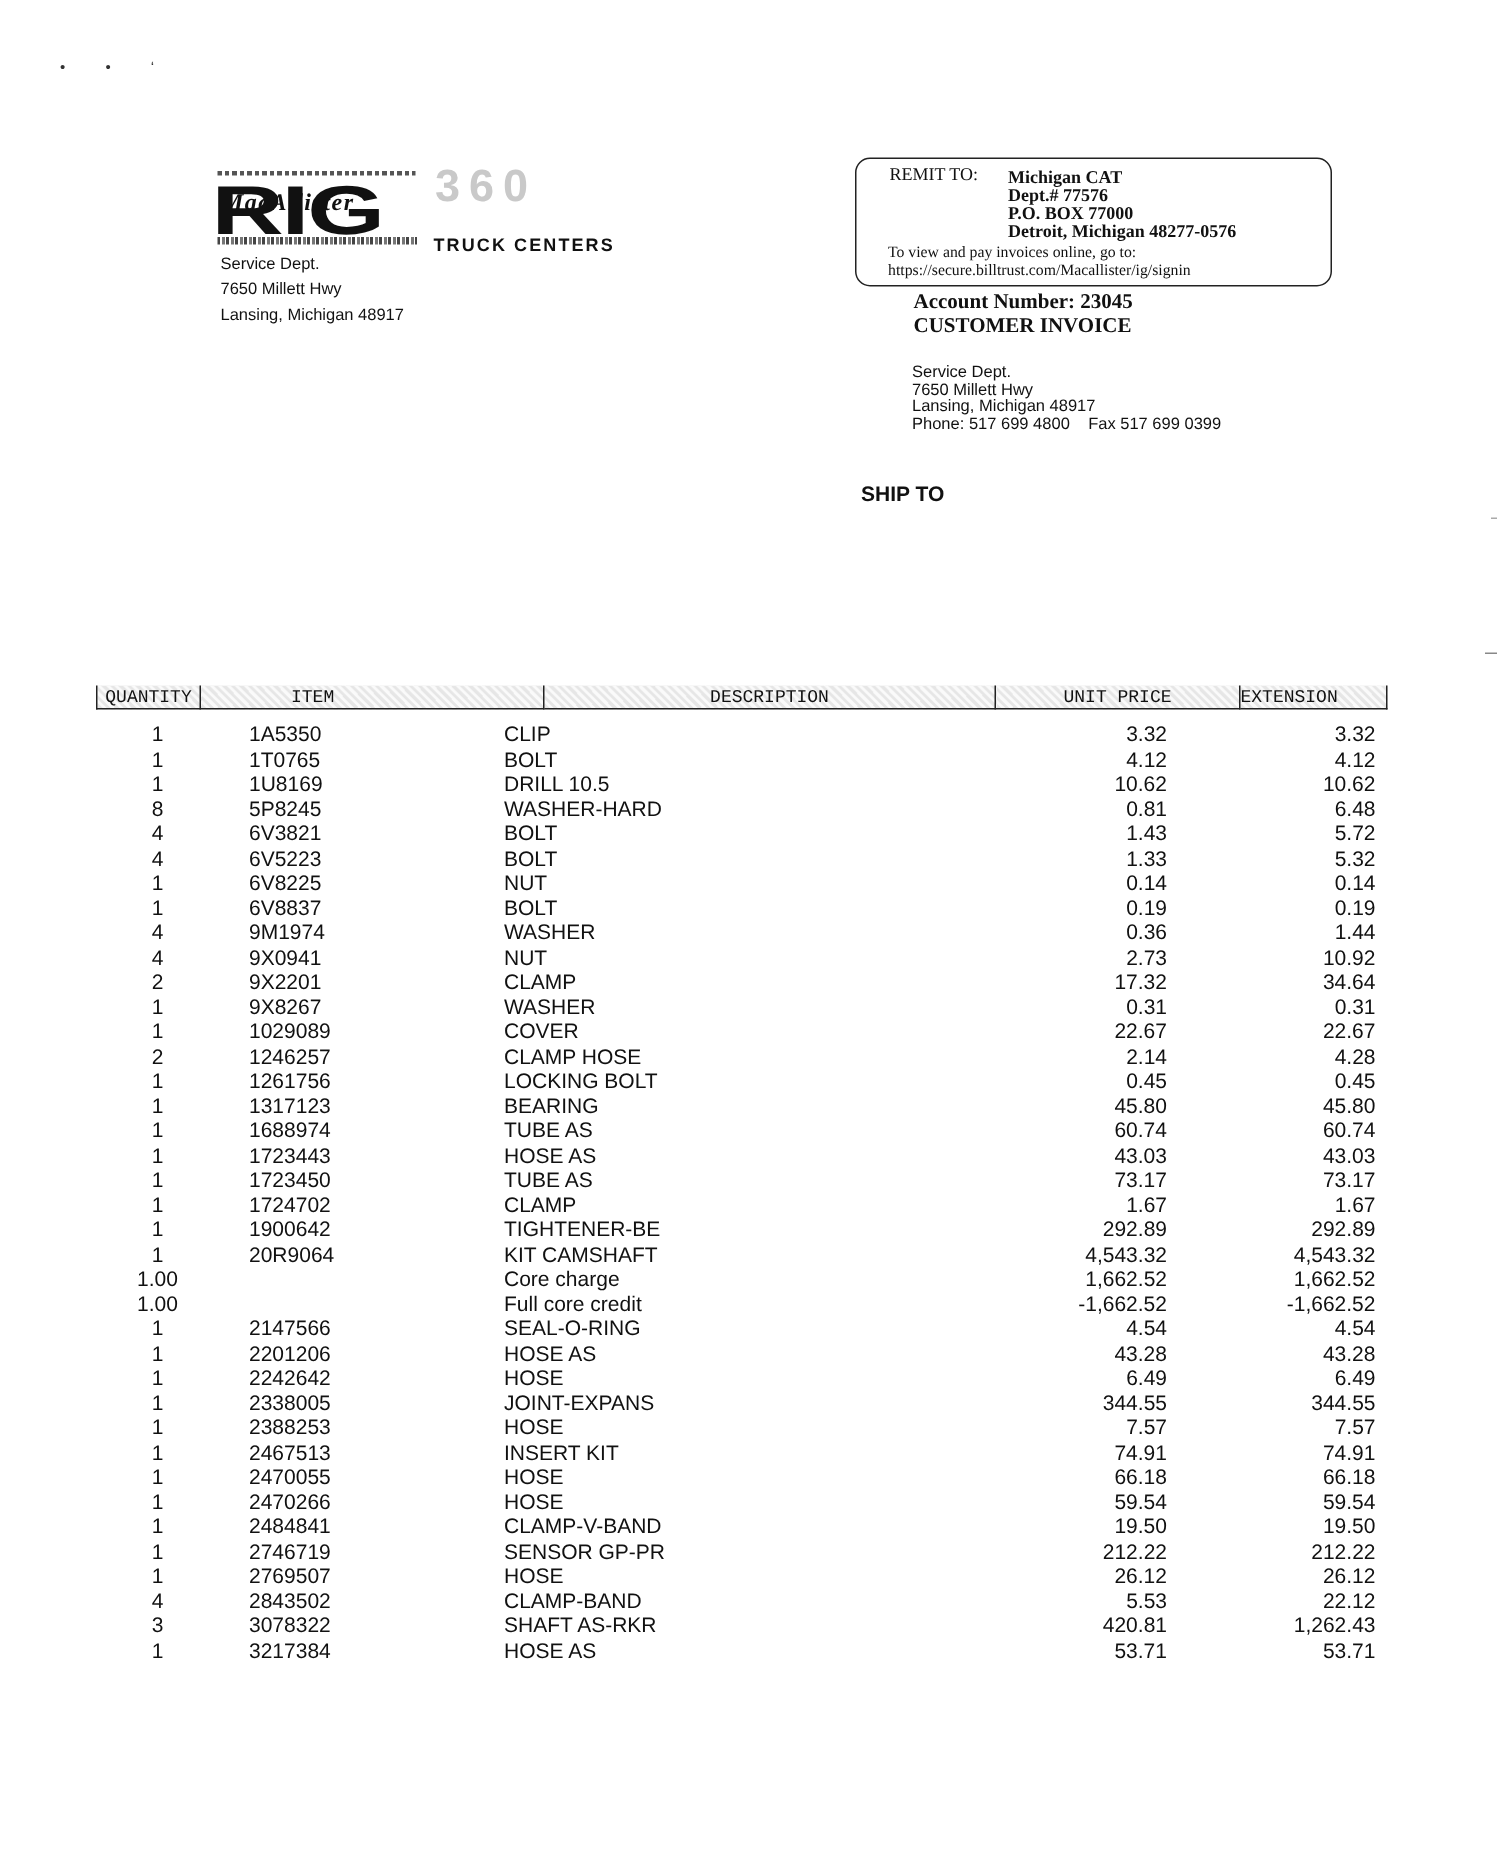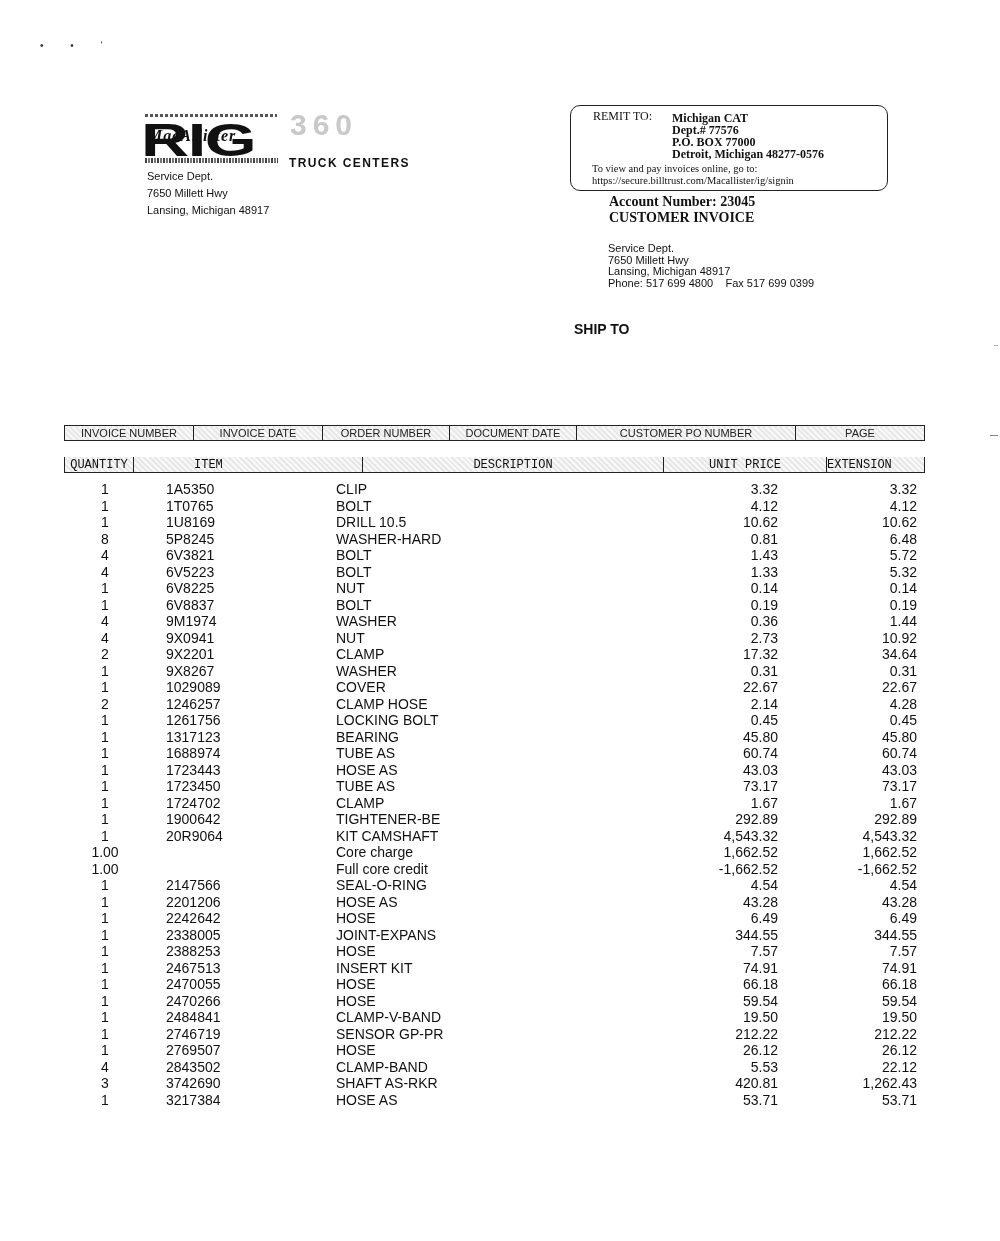--- a/index.html
+++ b/index.html
@@ -82,28 +82,20 @@
   <div style="white-space:pre;">Phone: 517 699 4800    Fax 517 699 0399</div>
 </div>
 
 <div class="abs shipto">SHIP TO</div>
 
 <div class="abs edge-mark"></div>
 <div class="abs edge-mark2"></div>
 
 <table class="abs htable">
   <tbody>
-      <tr>
-    <td class="hlabel" style="width:128px">INVOICE NUMBER</td>
-    <td class="hlabel" style="width:128px">INVOICE DATE</td>
-    <td class="hlabel" style="width:126px">ORDER NUMBER</td>
-    <td class="hlabel" style="width:126px">DOCUMENT DATE</td>
-    <td class="hlabel" style="width:218px">CUSTOMER PO NUMBER</td>
-    <td class="hlabel">PAGE</td>
-  </tr>
 </tbody>
   </table>
 
 <table class="abs ctable">
   <tbody>
       <tr>
     <td style="width:68px;text-align:center">QUANTITY</td>
     <td style="width:168px;padding-left:60px">ITEM</td>
     <td style="width:300px;text-align:center">DESCRIPTION</td>
     <td style="width:162px;text-align:center">UNIT PRICE</td>
@@ -360,21 +352,21 @@
     </div>
     <div class="row">
       <span class="c-qty">4</span>
       <span class="c-item">2843502</span>
       <span class="c-desc">CLAMP-BAND</span>
       <span class="c-price">5.53</span>
       <span class="c-ext">22.12</span>
     </div>
     <div class="row">
       <span class="c-qty">3</span>
-      <span class="c-item">3742690</span>
+      <span class="c-item">3078322</span>
       <span class="c-desc">SHAFT AS-RKR</span>
       <span class="c-price">420.81</span>
       <span class="c-ext">1,262.43</span>
     </div>
     <div class="row">
       <span class="c-qty">1</span>
       <span class="c-item">3217384</span>
       <span class="c-desc">HOSE AS</span>
       <span class="c-price">53.71</span>
       <span class="c-ext">53.71</span>

